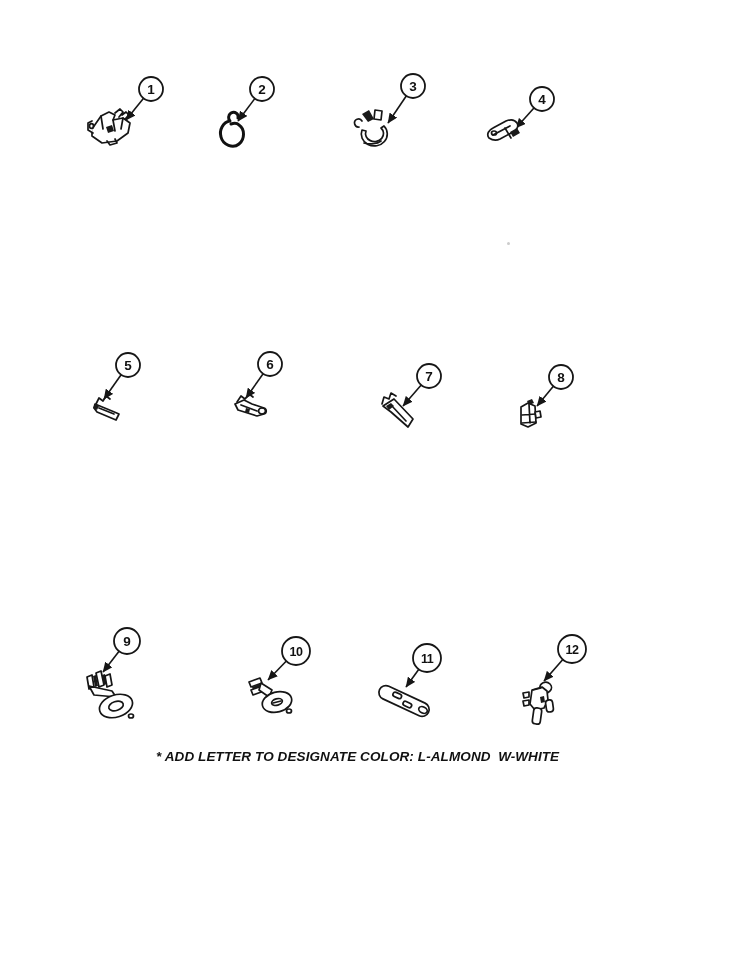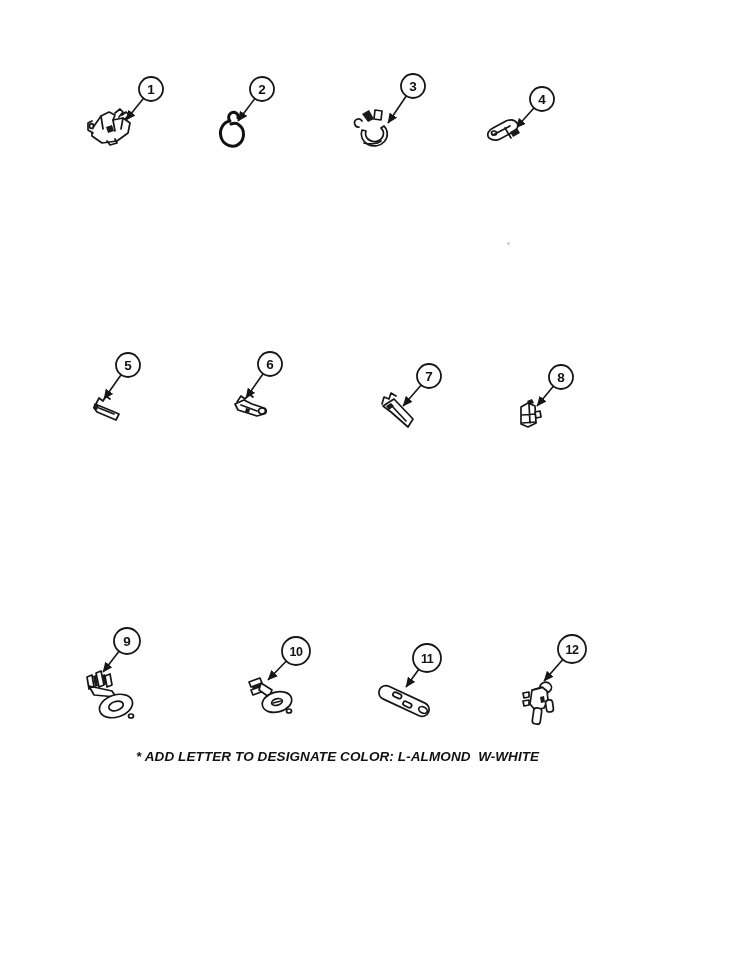--- a/index.html
+++ b/index.html
@@ -15,21 +15,21 @@
   .part-stroke{stroke:#161616;stroke-width:1.7;fill:none;stroke-linejoin:round;stroke-linecap:round;}
   .part-thick{stroke:#111111;stroke-width:3;fill:none;stroke-linejoin:round;stroke-linecap:round;}
   .part-dark{fill:#1a1a1a;stroke:none;}
   .leader{stroke:#161616;stroke-width:1.6;}
   .callout-circle{fill:#ffffff;stroke:#161616;stroke-width:1.8;}
   .callout-num{font-family:"Liberation Sans", sans-serif;font-weight:700;fill:#111111;
     text-anchor:middle;}
   .num-1digit{font-size:13.5px;}
   .num-2digit{font-size:12.5px;letter-spacing:-0.5px;}
   .footnote{
-    position:absolute;left:136px;top:749px;
+    position:absolute;left:156px;top:749px;
     font-family:"Liberation Sans", sans-serif;
     font-style:italic;font-weight:700;font-size:13.5px;color:#111111;
     white-space:pre;letter-spacing:0.1px;
   }
   .speck{position:absolute;left:507px;top:242px;width:3px;height:3px;border-radius:50%;background:#cccccc;}
 </style>
 </head>
 <body>
 
 <svg id="diagram-svg" width="750" height="963" viewBox="0 0 750 963">

